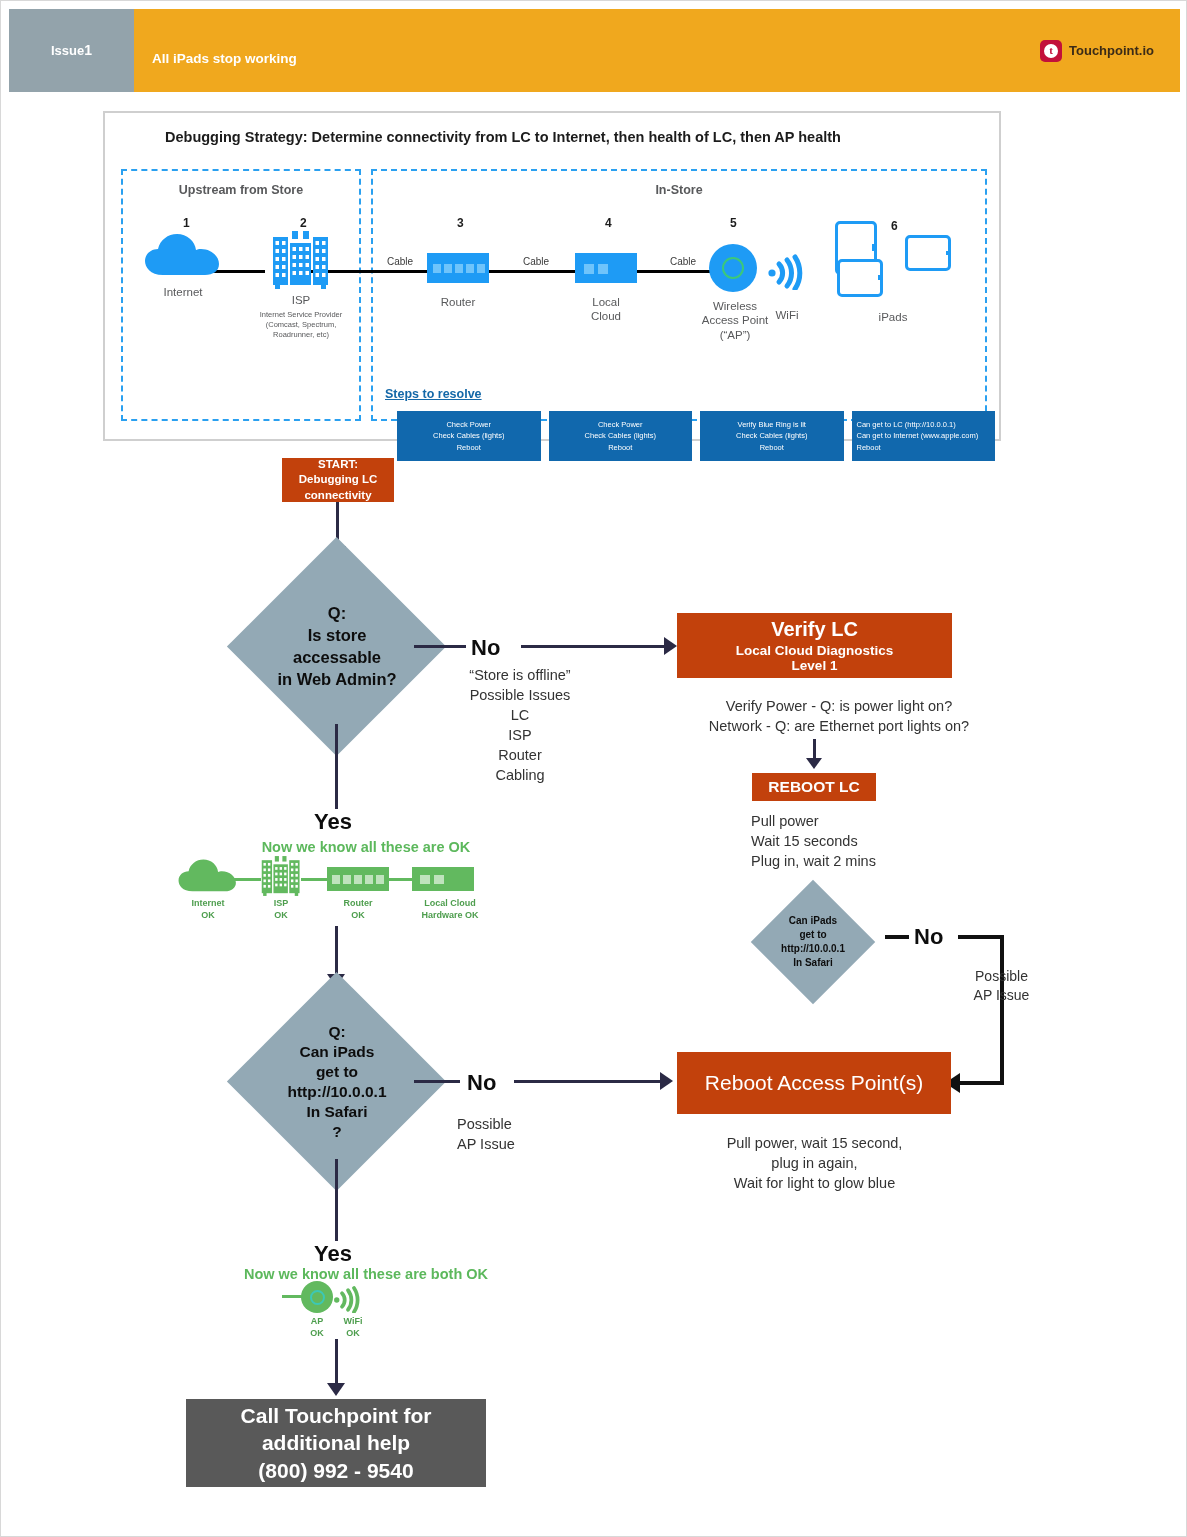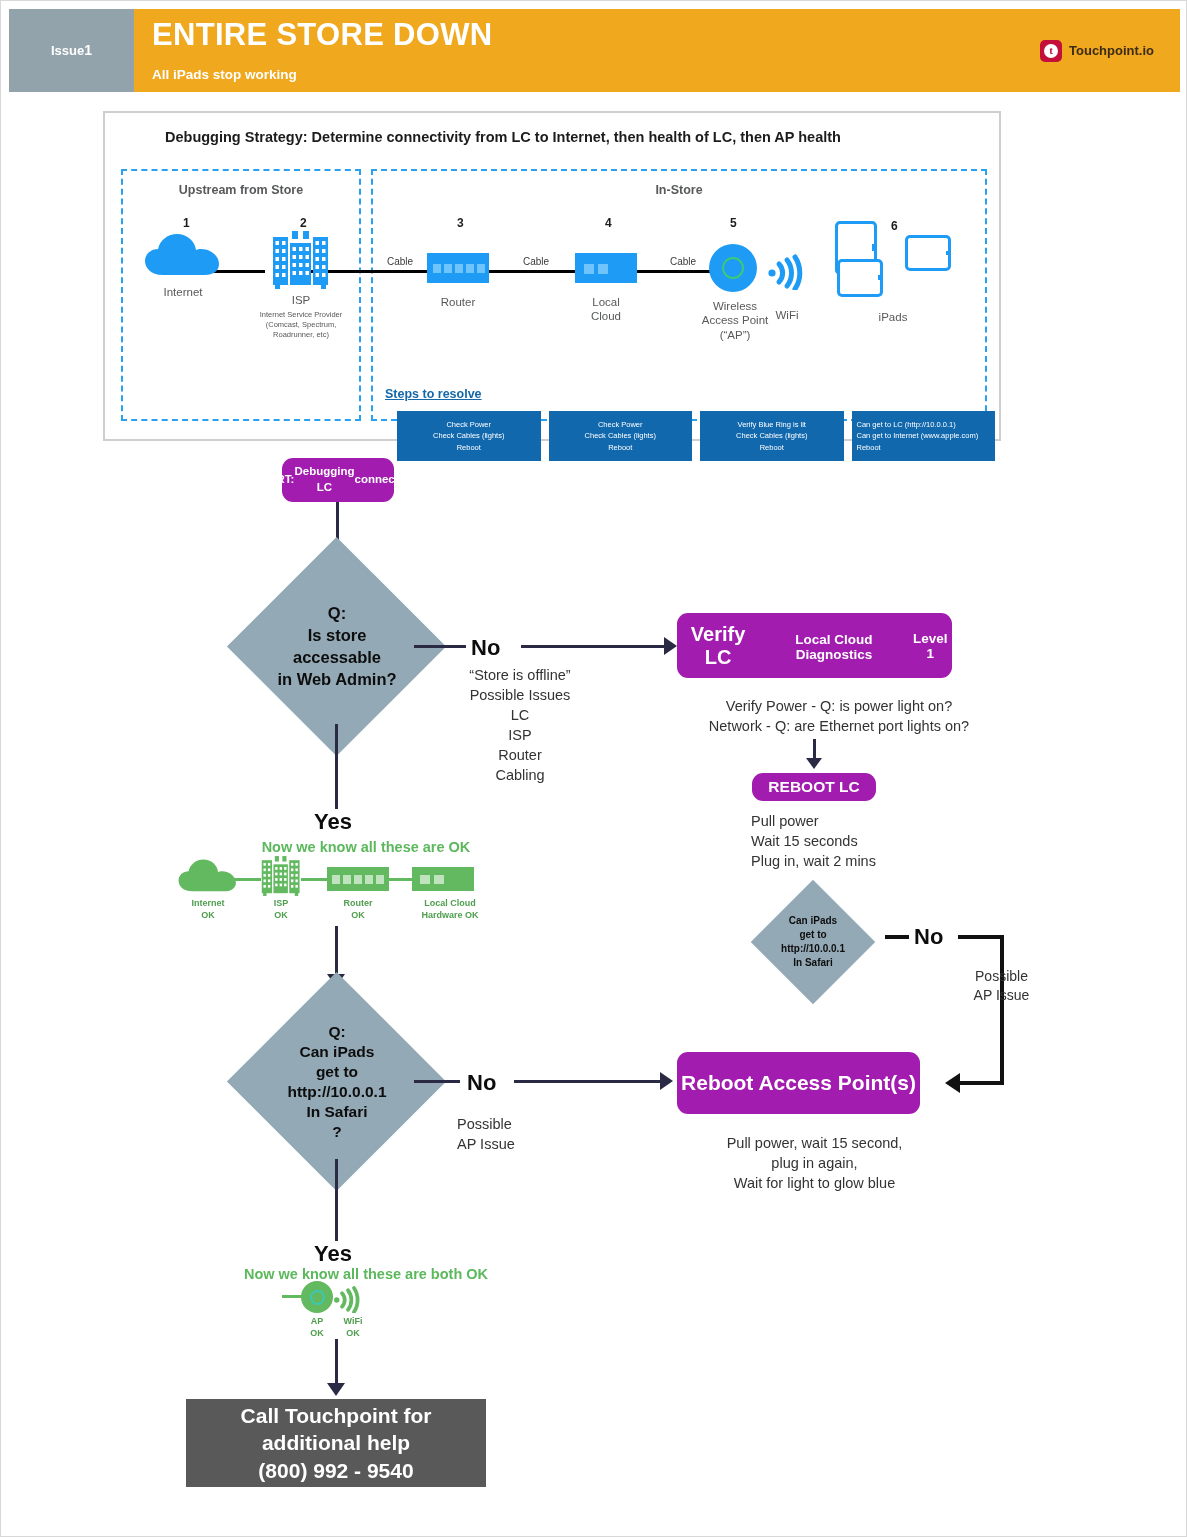--- a/index.html
+++ b/index.html
@@ -200,28 +200,27 @@
     content: "";
     position: absolute;
     right: -0.5px; top: 42%;
     width: 2.5px; height: 14%;
     background: #1e9bf5;
   }
 
   
   .fc-box {
     position: absolute;
-    background: #a21caf;
+    background: #c2410c;
     color: #ffffff;
     display: flex;
-    flex-direction: row;
+    flex-direction: column;
     align-items: center;
     justify-content: center;
     text-align: center;
-    border-radius: 11px;
   }
   .diamond {
     position: absolute;
     background: #93a9b5;
     transform: rotate(45deg);
   }
   .diamond-text {
     position: absolute;
     display: flex;
     flex-direction: column;
@@ -306,21 +305,20 @@
 <body>
 
 <div class="page">
 
   <div class="header">
     <div class="issue-block">
       <span>Issue</span>
       <span class="issue-num">1</span>
     </div>
     <div class="header-titles">
-      <div class="header-title">ENTIRE STORE DOWN</div>
       <div class="header-sub">All iPads stop working</div>
     </div>
     <div class="brand">
       <span class="brand-mark">
         <span class="disc">t</span>
       </span>
       <span class="brand-text">Touchpoint.io</span>
     </div>
   </div>
 
@@ -633,21 +631,21 @@
 
   <div class="line-h" style="left:413px; top:1079px; width:46px;"></div>
   <div class="lbl-big" style="left:466px; top:1069px;">No</div>
   <div class="line-h" style="left:513px; top:1079px; width:148px;"></div>
   <div class="arrow-right" style="left:659px; top:1071px;"></div>
   <div class="note note-l" style="left:456px; top:1113px; width:140px;">
     <div>Possible</div>
     <div>AP Issue</div>
   </div>
 
-  <div class="fc-box" style="left:676px; top:1051px; width:243px; height:62px; font-size:21px; font-weight:bold;">
+  <div class="fc-box" style="left:676px; top:1051px; width:274px; height:62px; font-size:21px; font-weight:normal;">
     <span>Reboot Access Point(s)</span>
   </div>
   <div class="note" style="left:676px; top:1132px; width:275px;">
     <div>Pull power, wait 15 second,</div>
     <div>plug in again,</div>
     <div>Wait for light to glow blue</div>
   </div>
 
   <div class="line-v" style="left:334px; top:1158px; height:82px;"></div>
   <div class="lbl-big" style="left:313px; top:1240px;">Yes</div>

